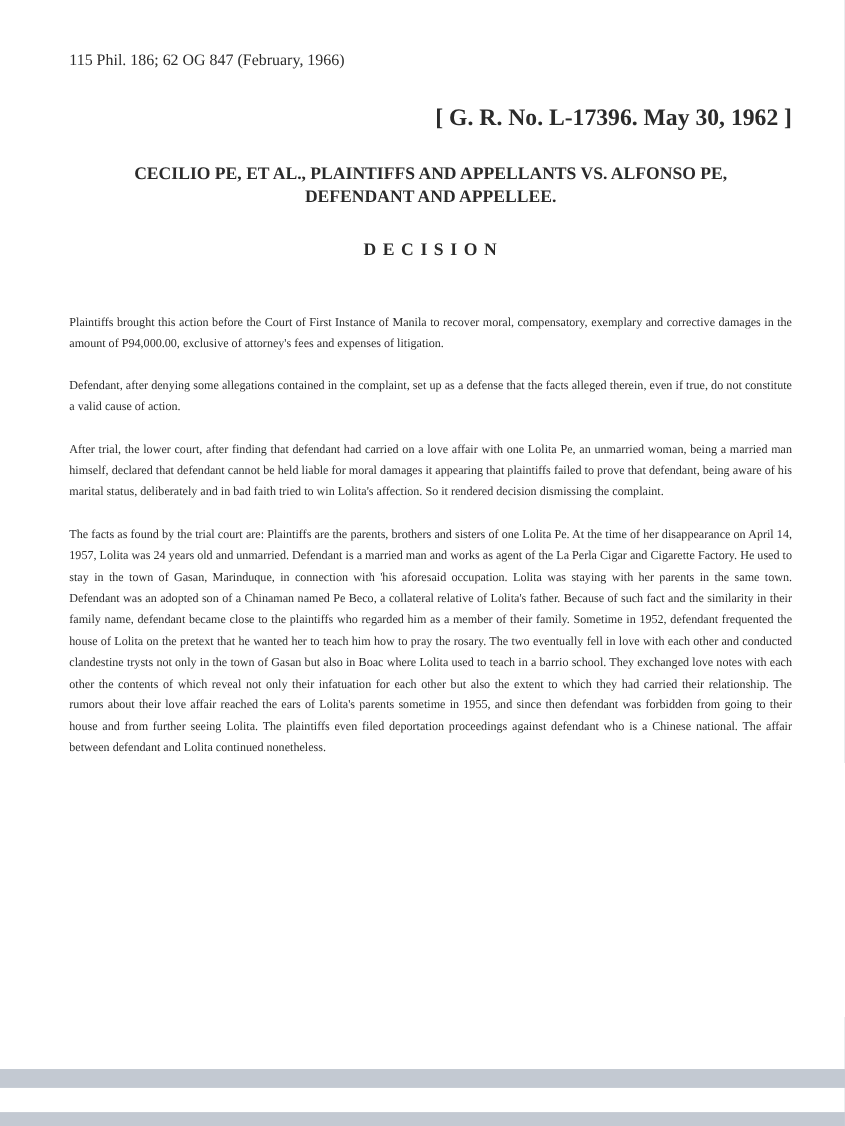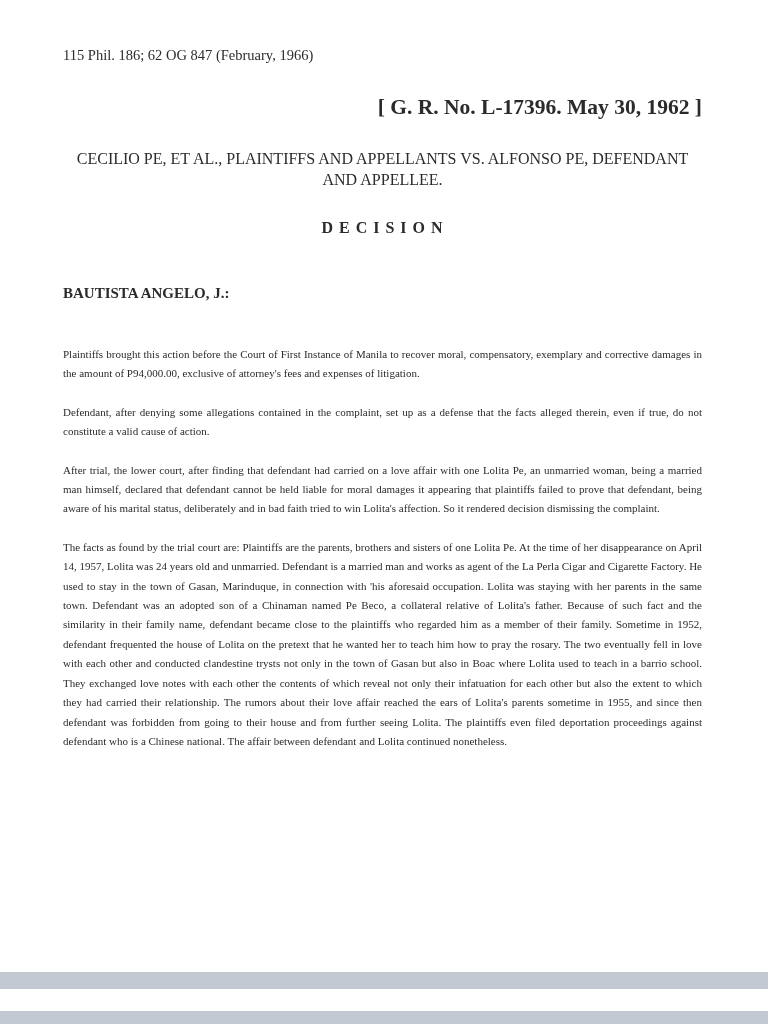--- a/index.html
+++ b/index.html
@@ -19,21 +19,21 @@
     height: 1024px;
     background: #c3c9d2;
   }
   .page {
     background: #ffffff;
     width: 768px;
     box-sizing: border-box;
   }
   .page-1 {
     min-height: 972px;
-    padding: 46px 66px 36px 63px;
+    padding: 46px 48px 36px 63px;
   }
   .page-gap {
     height: 17px;
     background: #c3c9d2;
   }
   .page-2 {
     height: 22px;
   }
   .citation {
     font-size: 14.5px;
@@ -43,21 +43,21 @@
   }
   .case-number {
     font-size: 21.5px;
     font-weight: bold;
     text-align: right;
     margin: 0 0 28px 0;
     line-height: 26px;
   }
   .parties {
     font-size: 16px;
-    font-weight: normal;
+    font-weight: bold;
     text-align: center;
     margin: 0 8px 28px 8px;
     line-height: 21px;
   }
   .decision-heading {
     font-size: 16px;
     font-weight: bold;
     text-align: center;
     letter-spacing: 1px;
     margin: 0 0 46px 0;
@@ -87,21 +87,20 @@
   <div class="page page-1">
 
     <div class="citation">115 Phil. 186; 62 OG 847 (February, 1966)</div>
 
     <h1 class="case-number">[ G. R. No. L-17396. May 30, 1962 ]</h1>
 
     <h2 class="parties">CECILIO PE, ET AL., PLAINTIFFS AND APPELLANTS VS. ALFONSO PE, DEFENDANT AND APPELLEE.</h2>
 
     <h3 class="decision-heading">D E C I S I O N</h3>
 
-    <div class="ponente">BAUTISTA ANGELO, J.:</div>
 
     <p class="body-paragraph">Plaintiffs brought this action before the Court of First Instance of Manila to recover moral, compensatory, exemplary and corrective damages in the amount of P94,000.00, exclusive of attorney's fees and expenses of litigation.</p>
 
     <p class="body-paragraph">Defendant, after denying some allegations contained in the complaint, set up as a defense that the facts alleged therein, even if true, do not constitute a valid cause of action.</p>
 
     <p class="body-paragraph">After trial, the lower court, after finding that defendant had carried on a love affair with one Lolita Pe, an unmarried woman, being a married man himself, declared that defendant cannot be held liable for moral damages it appearing that plaintiffs failed to prove that defendant, being aware of his marital status, deliberately and in bad faith tried to win Lolita's affection. So it rendered decision dismissing the complaint.</p>
 
 
     <p class="body-paragraph">The facts as found by the trial court are: Plaintiffs are the parents, brothers and sisters of one Lolita Pe. At the time of her disappearance on April 14, 1957, Lolita was 24 years old and unmarried. Defendant is a married man and works as agent of the La Perla Cigar and Cigarette Factory. He used to stay in the town of Gasan, Marinduque, in connection with 'his aforesaid occupation. Lolita was staying with her parents in the same town. Defendant was an adopted son of a Chinaman named Pe Beco, a collateral relative of Lolita's father. Because of such fact and the similarity in their family name, defendant became close to the plaintiffs who regarded him as a member of their family. Sometime in 1952, defendant frequented the house of Lolita on the pretext that he wanted her to teach him how to pray the rosary. The two eventually fell in love with each other and conducted clandestine trysts not only in the town of Gasan but also in Boac where Lolita used to teach in a barrio school. They exchanged love notes with each other the contents of which reveal not only their infatuation for each other but also the extent to which they had carried their relationship. The rumors about their love affair reached the ears of Lolita's parents sometime in 1955, and since then defendant was forbidden from going to their house and from further seeing Lolita. The plaintiffs even filed deportation proceedings against defendant who is a Chinese national. The affair between defendant and Lolita continued nonetheless.</p>
 

